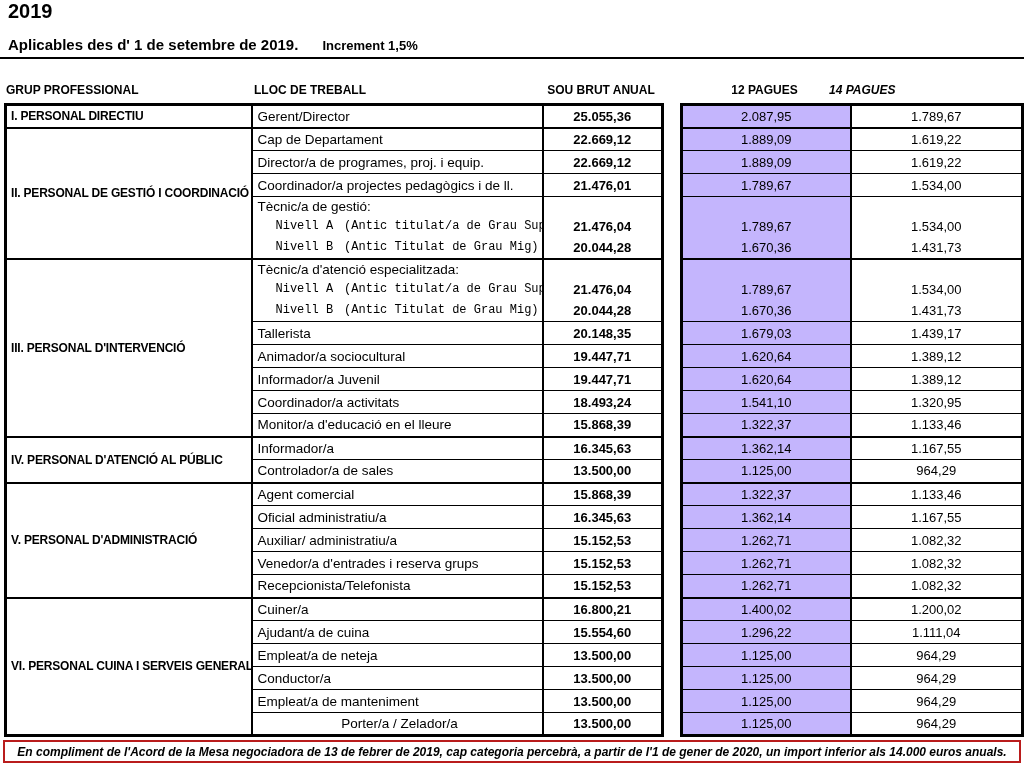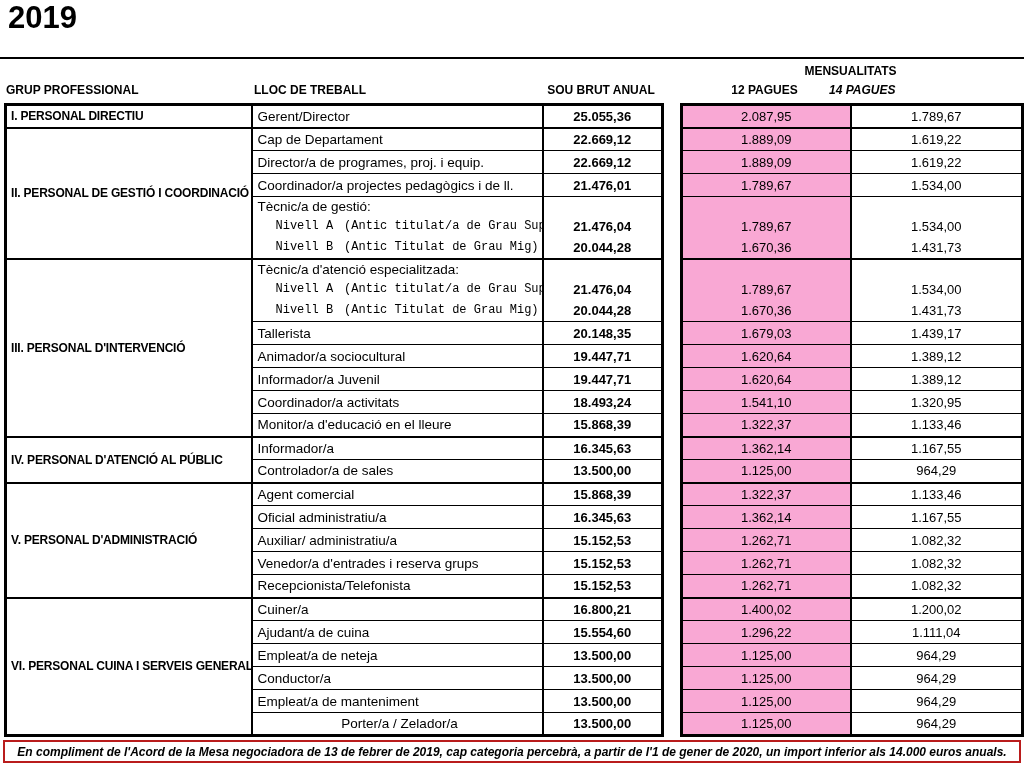--- a/index.html
+++ b/index.html
@@ -2,21 +2,21 @@
 <html><head>
 <meta charset="utf-8">
 <style>
   html,body { margin:0; padding:0; }
   body {
     width:1024px; height:764px; background:#ffffff; color:#000;
     font-family:"Liberation Sans", sans-serif; position:relative; overflow:hidden;
   }
   .page { position:absolute; inset:0; }
 
-  .title { position:absolute; left:8px; top:0px; font-size:31px; font-weight:bold; }
+  .title { position:absolute; left:8px; top:0px; font-size:20px; font-weight:bold; }
   .subtitle-row { position:absolute; left:8px; top:36px; display:flex; align-items:baseline; }
   .subtitle-main { font-size:15px; font-weight:bold; }
   .subtitle-note { font-size:13px; font-weight:bold; margin-left:24px; }
   .rule { position:absolute; left:0; top:57px; width:1024px; border-top:2px solid #000; }
 
   .mensualitats { position:absolute; left:680px; top:64px; width:341px; text-align:center;
     font-size:12px; font-weight:bold; }
   .colh { position:absolute; top:83px; font-size:12px; font-weight:bold; white-space:nowrap; }
   .colh.grup { left:6px; }
   .colh.lloc { left:254px; }
@@ -28,21 +28,21 @@
     table-layout:fixed; width:1017px; }
   td { border:1px solid #000; padding:0; vertical-align:middle; overflow:hidden;
     white-space:nowrap; }
   tr { height:23px; }
   tr.lvrow { height:61px; }
 
   td.c1 { border-left-width:3px; border-right-width:2px; }
   td.c2 { border-right-width:2px; }
   td.c3 { border-right-width:3px; }
   td.sp { border:none; background:transparent; }
-  td.c4 { border-left-width:3px; border-right-width:2px; background:#f9a8d4; }
+  td.c4 { border-left-width:3px; border-right-width:2px; background:#c4b5fd; }
   td.c5 { border-right-width:3px; }
   tr.first td { border-top-width:3px; }
   tr.sec-end td { border-bottom-width:2px; }
   tr.last td { border-bottom-width:3px;text-align:center; }
   td.group-cell { border-bottom-width:2px; }
   td.g-last { border-bottom-width:3px; }
 
   .group-cell { font-weight:bold; font-size:12px; letter-spacing:-0.2px; padding-left:4px; }
   .job-cell { font-size:13.5px; padding-left:5px; }
   .salary-cell { font-weight:bold; font-size:13px; text-align:center; }
@@ -58,24 +58,27 @@
     border:2px solid #b91c1c; display:flex; align-items:center; justify-content:center;
     font-size:12px; font-weight:bold; font-style:italic; white-space:nowrap; }
 </style>
 </head>
 <body>
 
 <div class="page">
 
   <div class="title">2019</div>
 
+  <div class="subtitle-row">
+    <span class="subtitle-main">Aplicables des d' 1 de setembre de 2019.</span>
+    <span class="subtitle-note">Increment 1,5%</span>
+  </div>
 
   <div class="rule"></div>
 
-  <div class="mensualitats">MENSUALITATS</div>
   <div class="colh grup">GRUP PROFESSIONAL</div>
   <div class="colh lloc">LLOC DE TREBALL</div>
   <div class="colh sou">SOU BRUT ANUAL</div>
   <div class="colh p12">12 PAGUES</div>
   <div class="colh p14">14 PAGUES</div>
 
   <table class="salary">
     <colgroup>
       <col style="width:246px">
         <col style="width:291px">

